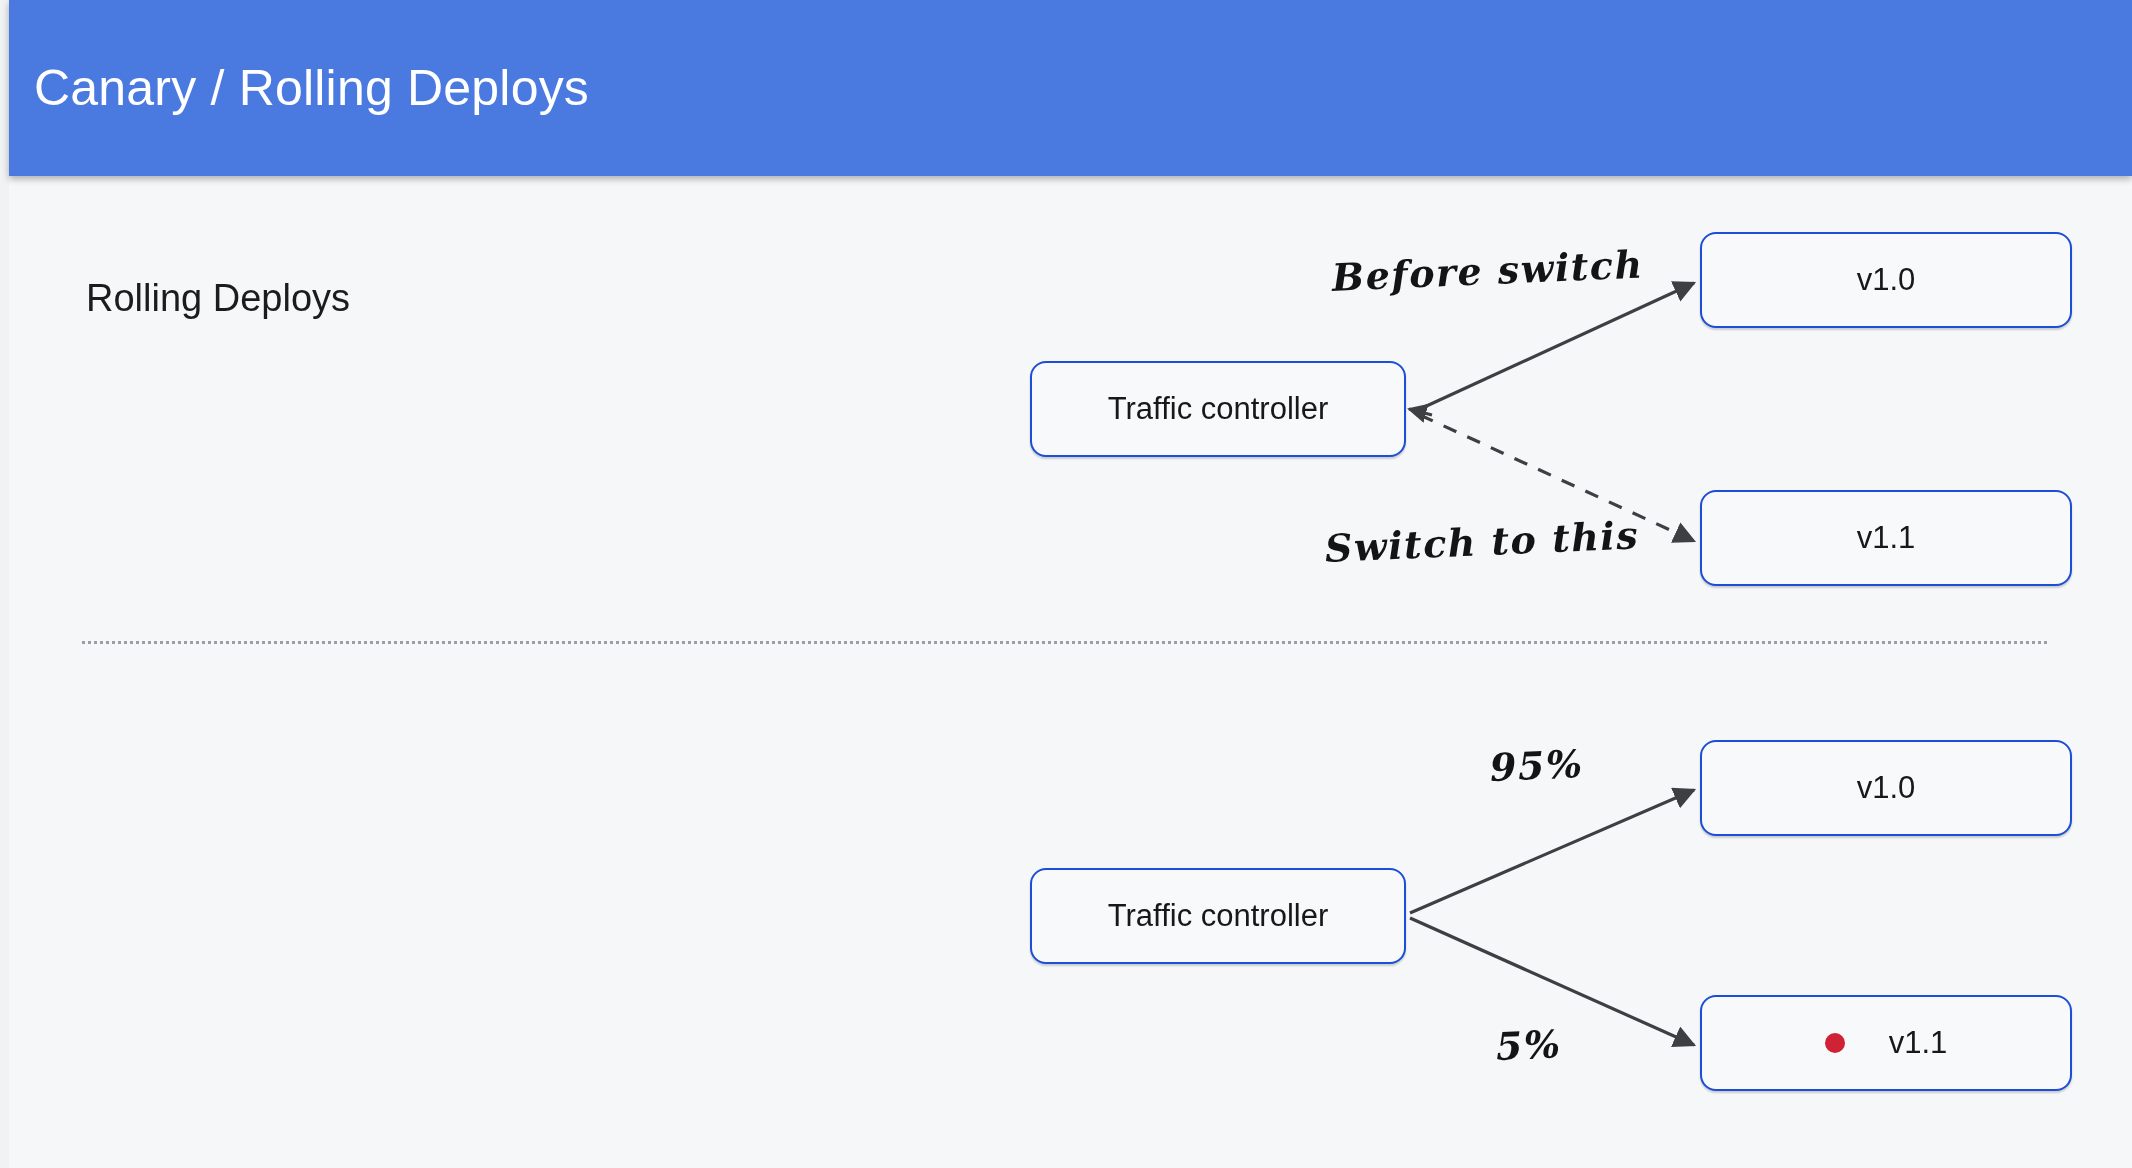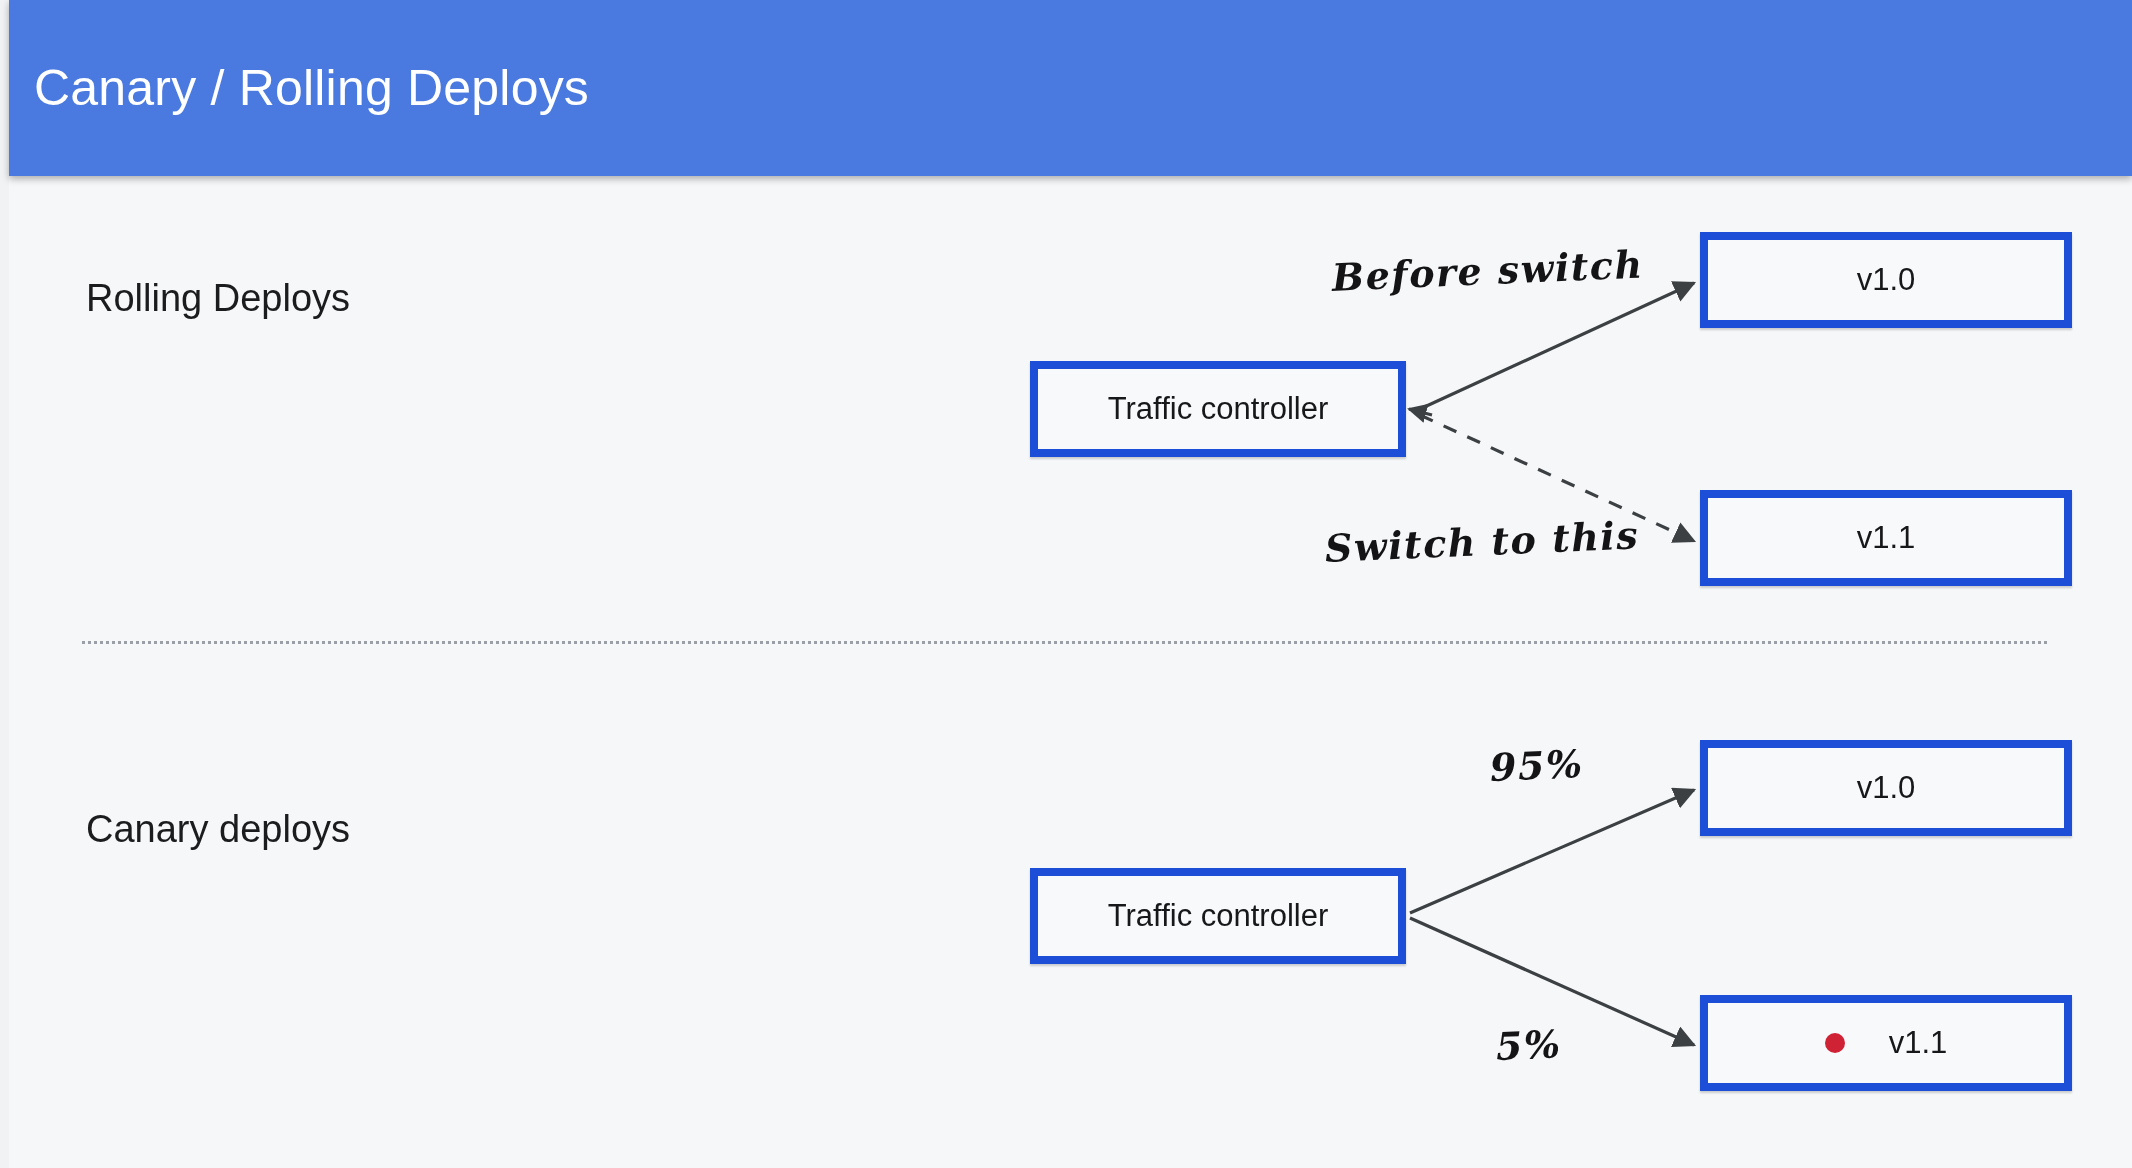--- a/index.html
+++ b/index.html
@@ -68,22 +68,22 @@
     width: 1965px;
     height: 0;
     border-top: 3px dotted #9aa0a6;
   }
 
   
   .node {
     position: absolute;
     box-sizing: border-box;
     background: #f8f9fa;
-    border: 8px solid #1d4ed8;
-    border-radius: 0;
+    border: 2px solid #1d4ed8;
+    border-radius: 16px;
     display: flex;
     align-items: center;
     justify-content: center;
     color: #17181a;
     font-size: 31px;
     font-weight: 400;
     box-shadow: 0 2px 2px rgba(0,0,0,0.18);
     white-space: nowrap;
     z-index: 3;
   }
@@ -193,21 +193,20 @@
   <div class="node" id="node-rolling-v11">
     <span class="node-label">v1.1</span>
   </div>
 
   <div class="handwriting" id="ann-before-switch">Before switch</div>
 
   <div class="handwriting" id="ann-switch-to">Switch to this</div>
 
   <div id="divider"></div>
 
-  <div class="section-label" id="label-canary">Canary deploys</div>
 
   <div class="node" id="node-canary-controller">
     <span class="node-label">Traffic controller</span>
   </div>
 
   <div class="node" id="node-canary-v10">
     <span class="node-label">v1.0</span>
   </div>
 
   <div class="node" id="node-canary-v11">

